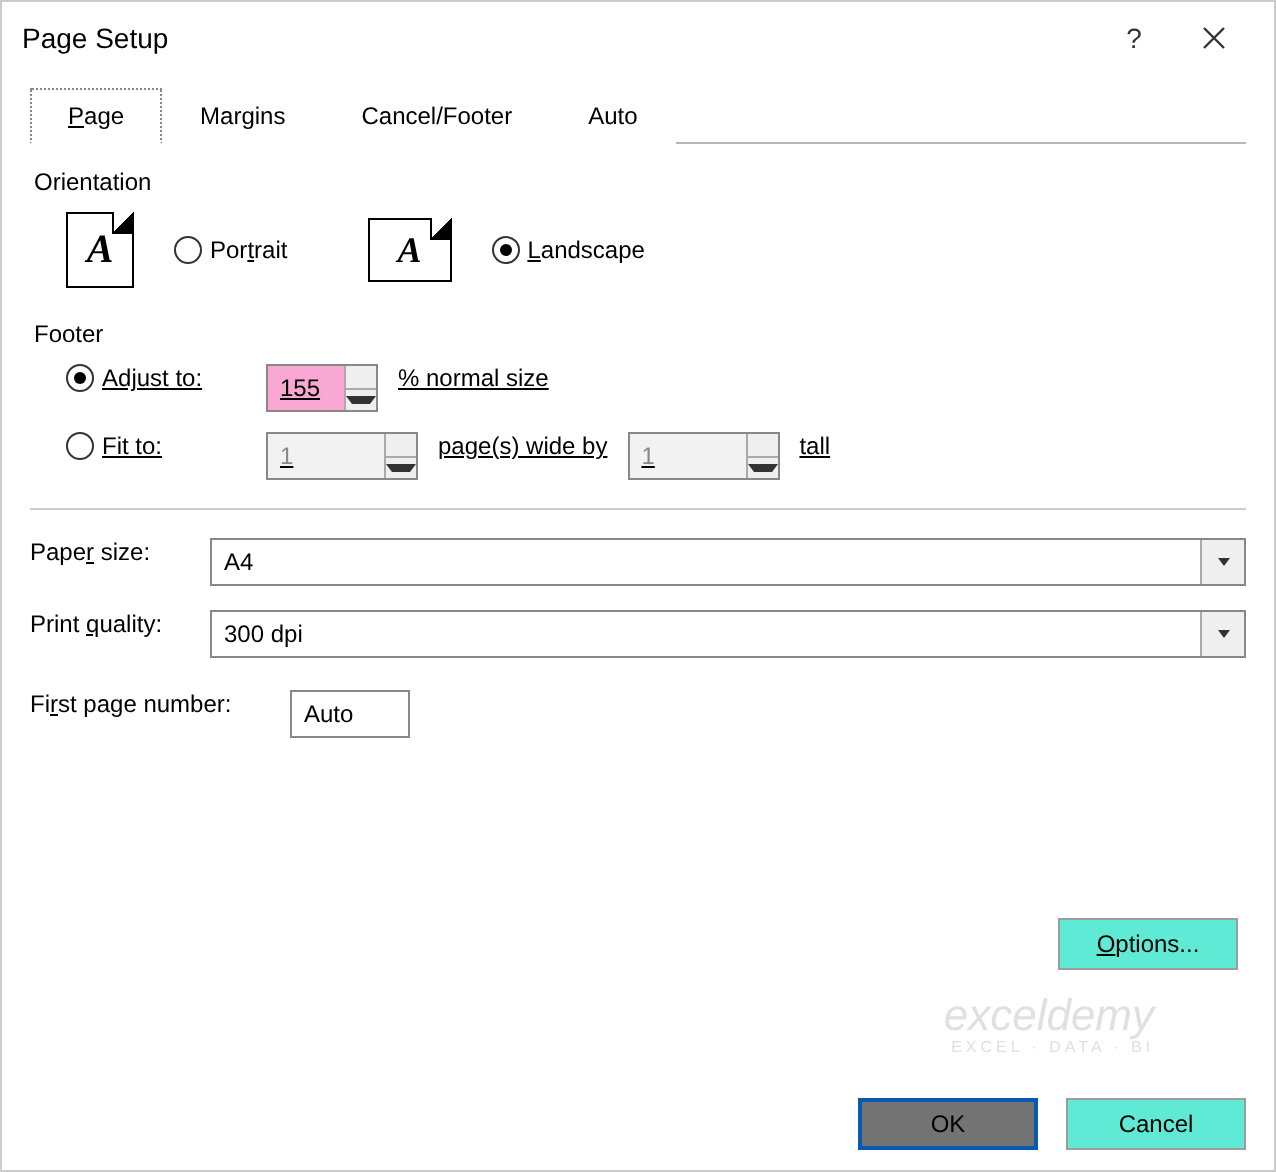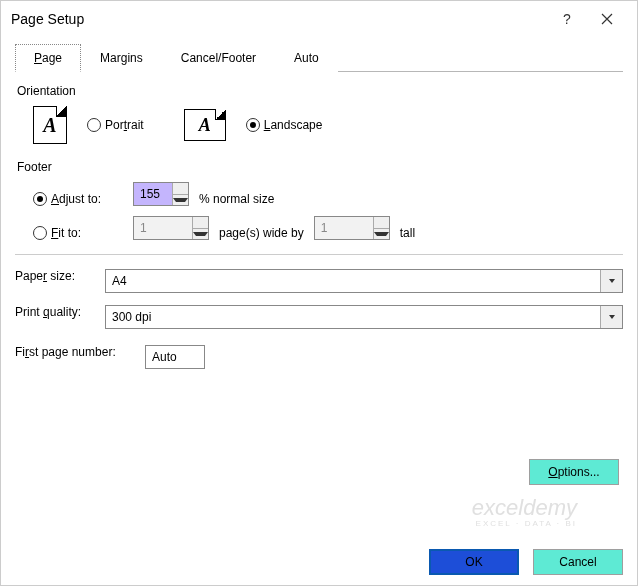--- a/index.html
+++ b/index.html
@@ -80,26 +80,26 @@
     width: 14px; height: 14px; border: 1px solid #333;
     border-radius: 50%;
     display: flex; align-items: center; justify-content: center;
     flex-shrink: 0;
   }
   .radio.selected::after {
     content: ""; width: 6px; height: 6px;
     background: #000; border-radius: 50%;
   }
   .scaling-body { padding-left: 18px; }
-  .row { display: flex; align-items: flex-end; gap: 10px; margin-bottom: 10px; }
+  .row { display: flex; align-items: flex-start; gap: 10px; margin-bottom: 10px; text-decoration: underline; }
   .row .radio-wrap { margin: 0; width: 90px; }
   .spinner {
     display: flex; align-items: stretch;
     border: 1px solid #888;
-    background: #c4b5fd;
+    background: #f9a8d4;
     height: 24px;
   }
   .spinner.disabled { background: #f2f2f2; color: #888; }
   .spinner-val {
     width: 38px; padding: 0 6px;
     display: flex; align-items: center;
     font-size: 12px;
   }
   .spinner.wide .spinner-val { width: 58px; }
   .spinner-btns {
@@ -135,21 +135,21 @@
     width: 60px;
   }
   .options-row { display:flex; justify-content:flex-end; margin-top: 90px; padding-right:4px;}
   .btn-std {
     min-width: 90px; height: 26px;
     border: 1px solid #9e9e9e;
     background: #5eead4;
     display: flex; align-items: center; justify-content: center;
     padding: 0 14px;
   }
-  .btn-std.primary { border: 2px solid #0a59b0; background: #1d4ed8; }
+  .btn-std.primary { border: 2px solid #0a59b0; background: #737373; }
   .watermark {
     position: absolute;
     right: 60px; bottom: 56px;
     text-align: right;
     color: #e0e0e0;
     line-height: 1.1;
   }
   .watermark .big { font-size: 22px; font-style: italic; }
   .watermark .small { font-size: 8px; letter-spacing: 2px; }
   .bottom-row {

